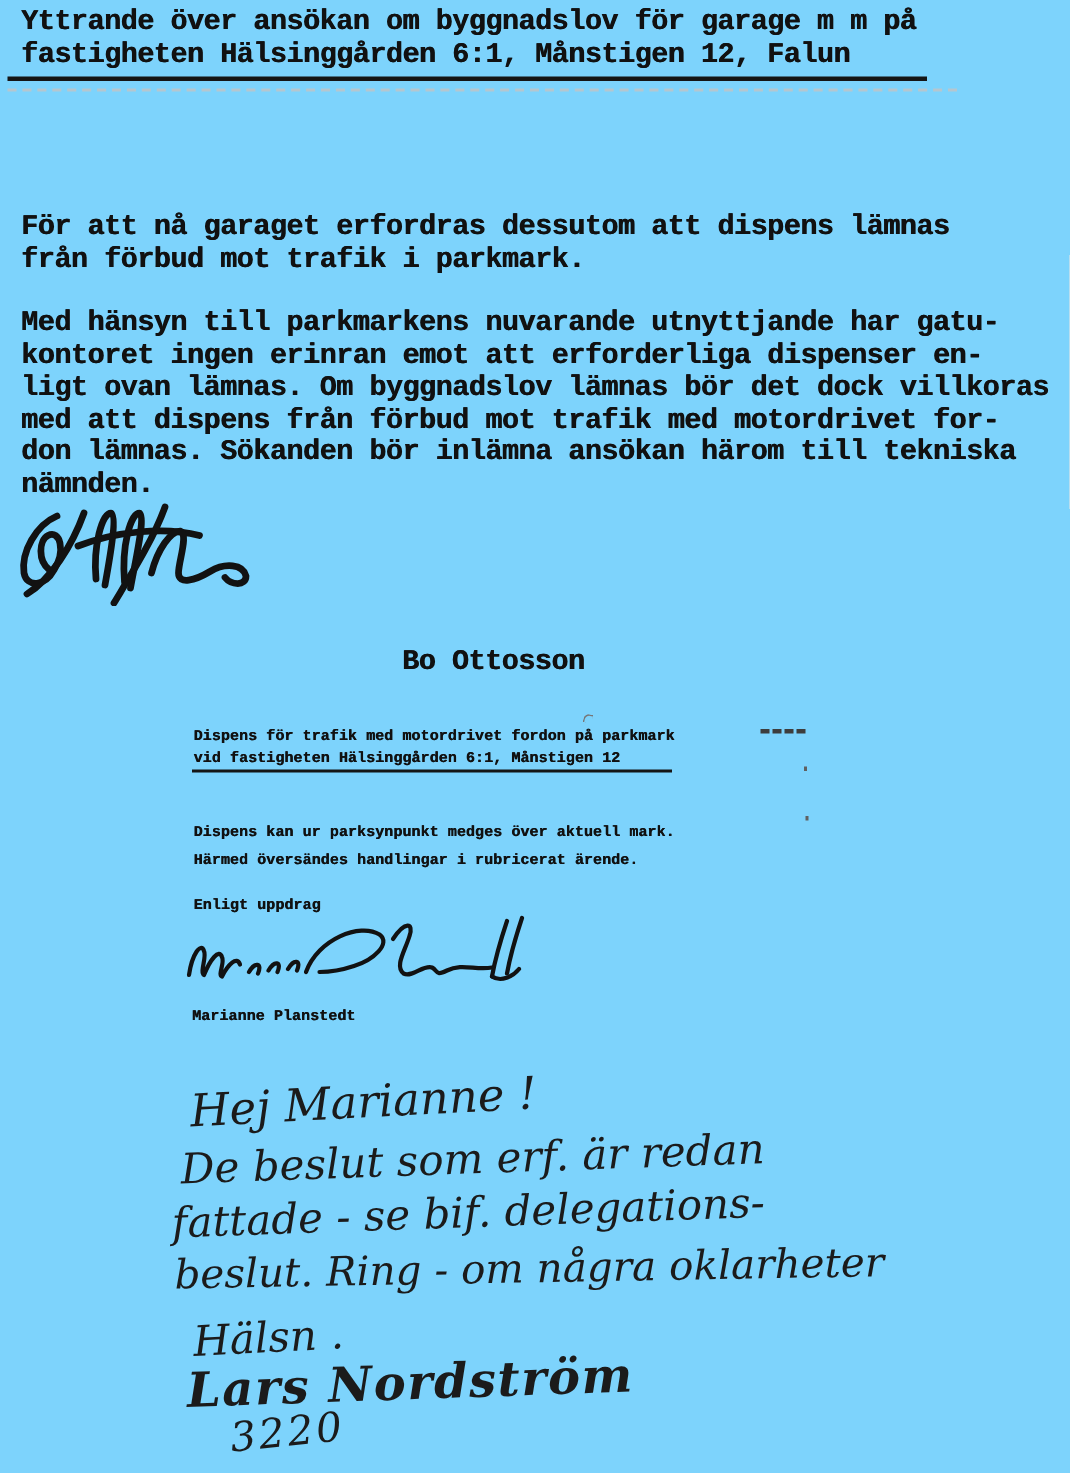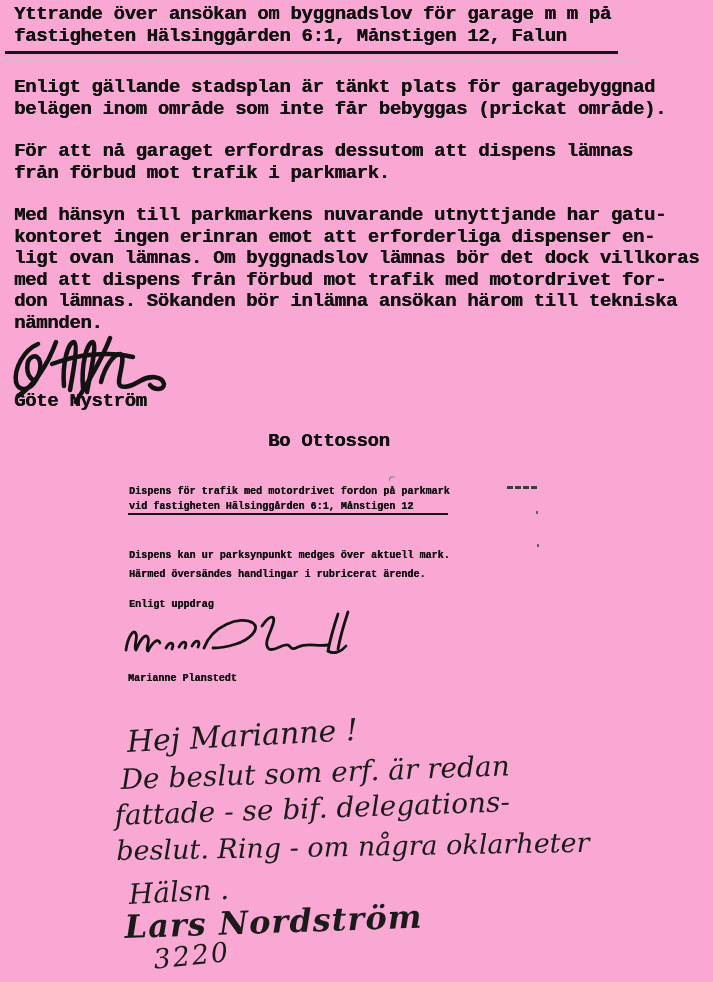--- a/index.html
+++ b/index.html
@@ -1,20 +1,20 @@
 <!DOCTYPE html>
 <html><head>
 <meta charset="utf-8">
 <style>
   html, body { margin: 0; padding: 0; background: #e8e8e8; }
   .page {
     position: relative;
     width: 713px;
     height: 982px;
-    background: #f9a8d4;
+    background: #7dd3fc;
     overflow: hidden;
     margin: 0 auto;
     color: #111;
   }
   .typed {
     font-family: "Liberation Mono", "DejaVu Sans Mono", monospace;
     font-weight: 700;
     color: #111;
     position: absolute;
     white-space: pre;
@@ -74,43 +74,40 @@
 </head>
 <body>
 
 <div class="page">
 
   <div class="typed main-type" style="left:14px; top:4px;">Yttrande över ansökan om byggnadslov för garage m m på</div>
   <div class="typed main-type" style="left:14px; top:26px;text-align:right;">fastigheten Hälsinggården 6:1, Månstigen 12, Falun</div>
   <div class="rule" style="left:5px; top:51px; width:613px; height:3px;"></div>
   <div class="rule-echo" style="left:5px; top:59px; width:633px;"></div>
 
-  <div class="typed main-type" style="left:14px; top:77px;">Enligt gällande stadsplan är tänkt plats för garagebyggnad
-belägen inom område som inte får bebyggas (prickat område).</div>
   <div class="typed main-type" style="left:14px; top:141px;">För att nå garaget erfordras dessutom att dispens lämnas
 från förbud mot trafik i parkmark.</div>
   <div class="typed main-type" style="left:14px; top:205px;">Med hänsyn till parkmarkens nuvarande utnyttjande har gatu-
 kontoret ingen erinran emot att erforderliga dispenser en-
 ligt ovan lämnas. Om byggnadslov lämnas bör det dock villkoras
 med att dispens från förbud mot trafik med motordrivet for-
 don lämnas. Sökanden bör inlämna ansökan härom till tekniska
 nämnden.</div>
 
   <svg class="sig-svg" style="left:6px; top:330px;" width="172" height="74" viewBox="0 0 172 74">
     <g stroke-width="4.5">
       <path d="M32 14 C18 20 8 38 10 52 C12 62 24 61 30 50 C38 37 34 23 26 27 C20 30 19 44 27 50"></path>
       <path d="M12 66 C28 56 42 34 50 12"></path>
       <path d="M58 56 C56 34 62 12 68 12 C72 14 68 38 64 60"></path>
       <path d="M77 58 C75 34 81 12 87 12 C91 15 85 40 81 62"></path>
       <path d="M46 34 C72 24 104 21 127 27"></path>
       <path d="M95 52 C99 36 108 24 114 24 C120 26 113 44 113 52 C113 60 124 57 134 51 C144 45 156 46 158 54 C158 61 148 60 144 55"></path>
       <path d="M104 8 C96 30 82 52 70 72"></path>
     </g>
   </svg>
-  <div class="typed main-type" style="left:14px; top:391px;">Göte Nyström</div>
 
   <div class="typed main-type" style="left:268px; top:431px;">Bo Ottosson</div>
 
   <div class="typed small-type" style="left:129px; top:485px;">Dispens för trafik med motordrivet fordon på parkmark</div>
   <div class="typed small-type" style="left:129px; top:500px;">vid fastigheten Hälsinggården 6:1, Månstigen 12</div>
   <div class="rule" style="left:128px; top:513px; width:320px; height:2px;"></div>
 
   <div class="typed small-type" style="left:129px; top:524px;margin-top:44px;">Härmed översändes handlingar i rubricerat ärende.</div>
   <div class="typed small-type" style="left:129px; top:549px;">Dispens kan ur parksynpunkt medges över aktuell mark.</div>
   <div class="typed small-type" style="left:129px; top:598px;">Enligt uppdrag</div>

